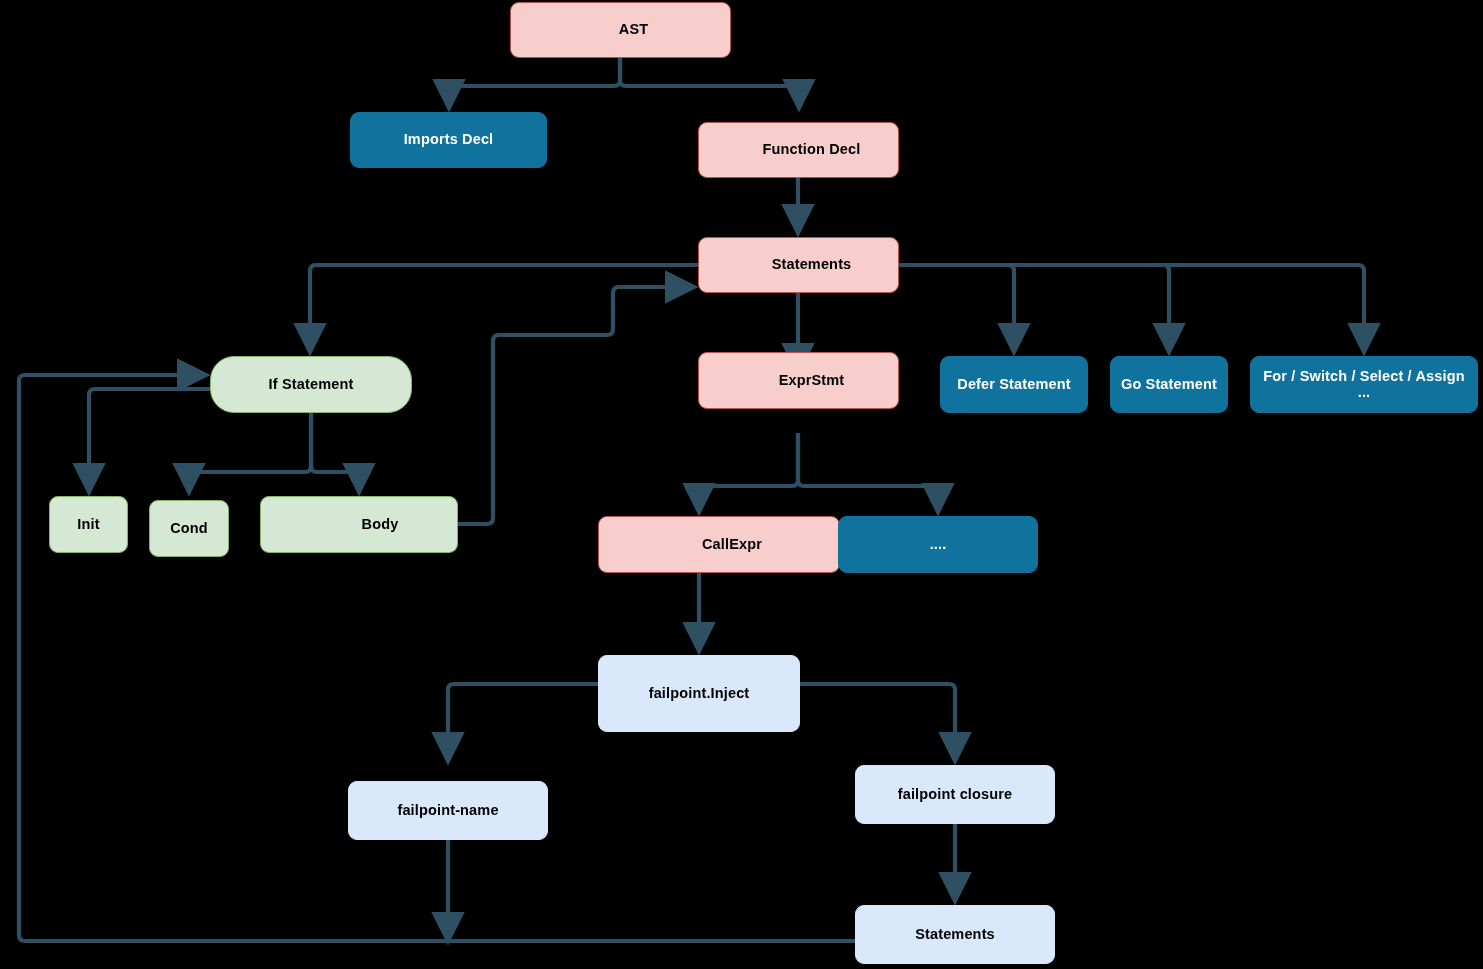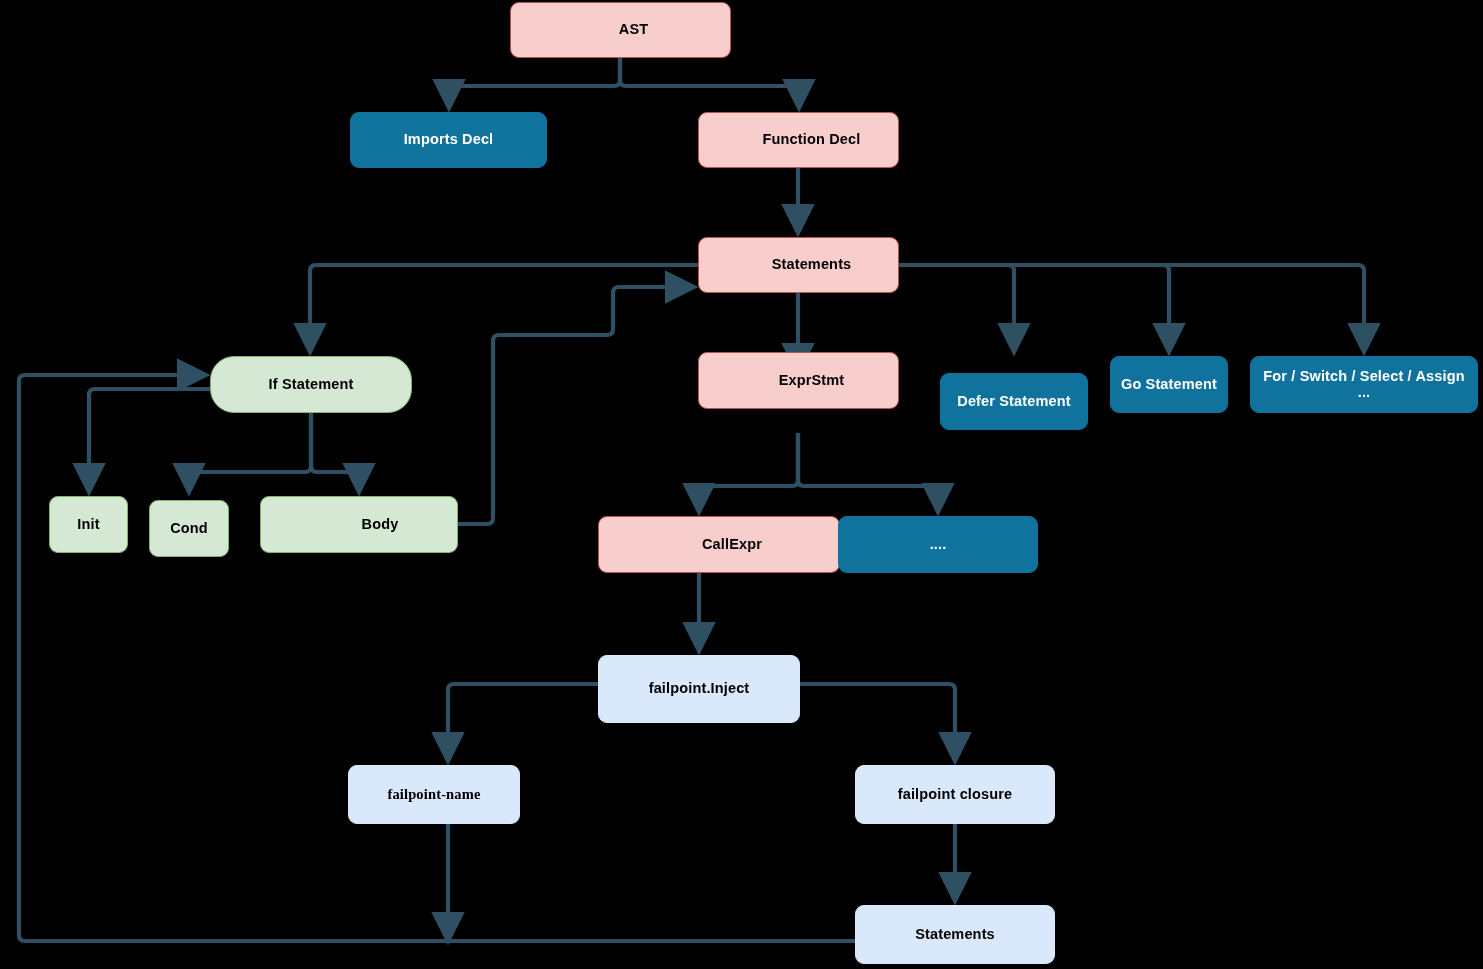--- a/index.html
+++ b/index.html
@@ -99,33 +99,33 @@
 
     </g>
   </svg>
 
   <div class="node pink" style="left:510px; top:2px;   width:221px; height:56px;">
       <span>AST</span>
     </div>
   <div class="node blue" style="left:350px; top:112px; width:197px; height:56px;">
       <span>Imports Decl</span>
     </div>
-  <div class="node pink" style="left:698px; top:112px; width:201px; height:56px;">
+  <div class="node pink" style="left:698px; top:122px; width:201px; height:56px;">
       <span>Function Decl</span>
     </div>
   <div class="node pink" style="left:698px; top:237px; width:201px; height:56px;">
       <span>Statements</span>
     </div>
   <div class="node green" style="left:210px; top:356px; width:202px; height:57px;border-radius:24px;">
       <span>If Statement</span>
     </div>
   <div class="node pink" style="left:698px; top:352px; width:201px; height:57px;">
       <span>ExprStmt</span>
     </div>
-  <div class="node blue" style="left:940px; top:373px; width:148px; height:57px;">
+  <div class="node blue" style="left:940px; top:356px; width:148px; height:57px;">
       <span>Defer Statement</span>
     </div>
   <div class="node blue" style="left:1110px;top:356px; width:118px; height:57px;">
       <span>Go Statement</span>
     </div>
   <div class="node blue" style="left:1250px;top:356px; width:228px; height:57px;">
       <span>For / Switch / Select / Assign ...</span>
     </div>
   <div class="node green" style="left:49px;  top:496px; width:79px;  height:57px;text-align:center;">
       <span>Init</span>
@@ -135,24 +135,24 @@
     </div>
   <div class="node green" style="left:260px; top:496px; width:198px; height:57px;padding-left:48px;">
       <span>Body</span>
     </div>
   <div class="node pink" style="left:598px; top:516px; width:242px; height:57px;">
       <span>CallExpr</span>
     </div>
   <div class="node blue" style="left:838px; top:516px; width:200px; height:57px;">
       <span>....</span>
     </div>
-  <div class="node lblue" style="left:598px; top:655px; width:202px; height:68px;">
+  <div class="node lblue" style="left:598px; top:655px; width:202px; height:77px;">
       <span>failpoint.Inject</span>
     </div>
-  <div class="node lblue" style="left:348px; top:765px; width:172px; height:59px;font-family:Liberation Serif, serif;">
+  <div class="node lblue" style="left:348px; top:781px; width:200px; height:59px;">
       <span>failpoint-name</span>
     </div>
   <div class="node lblue" style="left:855px; top:765px; width:200px; height:59px;">
       <span>failpoint closure</span>
     </div>
   <div class="node lblue" style="left:855px; top:905px; width:200px; height:59px;">
       <span>Statements</span>
     </div>
 
 </div>

